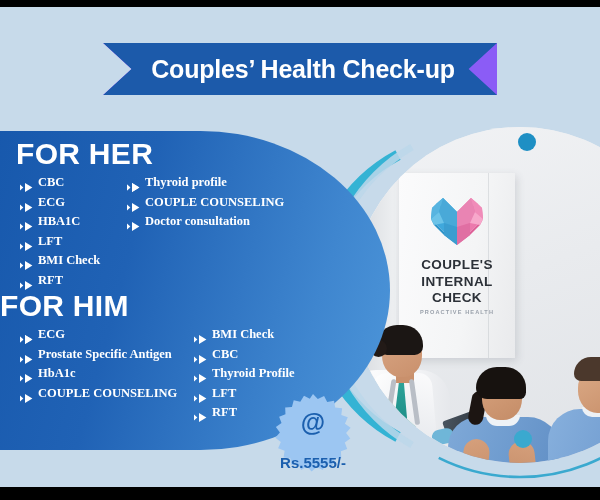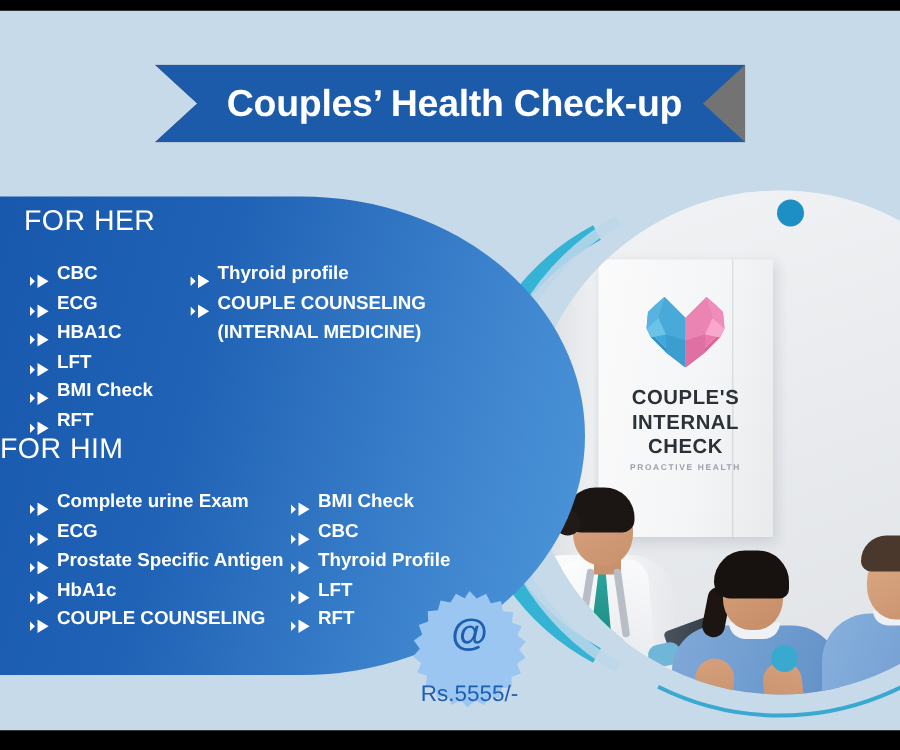--- a/index.html
+++ b/index.html
@@ -38,21 +38,21 @@
     background: #000000;
   }
 
   
   .ribbon {
     position: absolute;
     left: 103px;
     top: 36px;
     width: 394px;
     height: 52px;
-    background: #737373;
+    background: #8b5cf6;
     -webkit-clip-path: polygon(0 0, 100% 0, 100% 100%, 0 100%, 7.2% 50%);
     clip-path: polygon(0 0, 100% 0, 100% 100%, 0 100%, 7.2% 50%);
   }
   .ribbon-inner {
     position: absolute;
     inset: 0;
     background: #1c5aaa;
     -webkit-clip-path: polygon(0 0, 100% 0, 92.8% 50%, 100% 100%, 0 100%, 7.2% 50%);
     clip-path: polygon(0 0, 100% 0, 92.8% 50%, 100% 100%, 0 100%, 7.2% 50%);
   }
@@ -84,41 +84,42 @@
     position: absolute;
     left: 30px;
     top: 0;
     width: 390px;
     height: 319px;
   }
 
   .section-title {
     position: absolute;
     color: #ffffff;
-    font-size: 19px;
-    font-weight: normal;
+    font-size: 30px;
+    font-weight: bold;
     letter-spacing: 0.3px;
   }
   #title-her { left: 16px; top: 6px; }
   #title-him { left: 0; top: 158px; }
 
   .bullet-list {
     position: absolute;
     margin: 0;
     padding: 0;
     list-style: none;
   }
   .bullet-list li {
     position: relative;
     padding-left: 20px;
     color: #ffffff;
     font-size: 12.5px;
     font-weight: bold;
     line-height: 19.6px;
     white-space: nowrap;
+    font-family: Liberation Serif, serif;
   }
   .bullet-list li.nobullet { padding-left: 20px; }
   .bullet-marker {
     position: absolute;
     left: 2px;
     top: 6px;
     width: 14px;
     height: 9px;
   }
 
@@ -397,21 +398,21 @@
     color: #1b5fae;
   }
   .badge-at {
     font-size: 25px;
     font-weight: bold;
     line-height: 24px;
     margin-top: 2px;
   }
   .badge-price {
     font-size: 15px;
-    font-weight: normal;
+    font-weight: bold;
     line-height: 18px;
     margin-top: 20px;
   }
 </style>
 </head>
 <body>
 
 <div id="stage">
 
   <div class="bg-canvas">
@@ -588,36 +589,41 @@
           </li>
           <li>
             <span class="bullet-marker">
               <svg viewBox="0 0 14 9" width="14" height="9">
                   <polygon points="0,1.4 3.3,4.5 0,7.6" fill="#ffffff"></polygon>
                   <polygon points="5,0 12.4,4.5 5,9" fill="#ffffff"></polygon>
                 </svg>
             </span>
             <span>COUPLE COUNSELING</span>
           </li>
-          <li class="nobullet">
-            <span class="sub-line">(INTERNAL MEDICINE)</span>
+          <li>
+            <span class="bullet-marker">
+              <svg viewBox="0 0 14 9" width="14" height="9">
+                  <polygon points="0,1.4 3.3,4.5 0,7.6" fill="#ffffff"></polygon>
+                  <polygon points="5,0 12.4,4.5 5,9" fill="#ffffff"></polygon>
+                </svg>
+            </span>
+            <span>Doctor consultation</span>
           </li>
         </ul>
 
         <div class="section-title" id="title-him">FOR HIM</div>
 
         <ul class="bullet-list" id="him-col-1">
           <li>
             <span class="bullet-marker">
               <svg viewBox="0 0 14 9" width="14" height="9">
                   <polygon points="0,1.4 3.3,4.5 0,7.6" fill="#ffffff"></polygon>
                   <polygon points="5,0 12.4,4.5 5,9" fill="#ffffff"></polygon>
                 </svg>
             </span>
-            <span>Complete urine Exam</span>
           </li>
           <li>
             <span class="bullet-marker">
               <svg viewBox="0 0 14 9" width="14" height="9">
                   <polygon points="0,1.4 3.3,4.5 0,7.6" fill="#ffffff"></polygon>
                   <polygon points="5,0 12.4,4.5 5,9" fill="#ffffff"></polygon>
                 </svg>
             </span>
             <span>ECG</span>
           </li>

